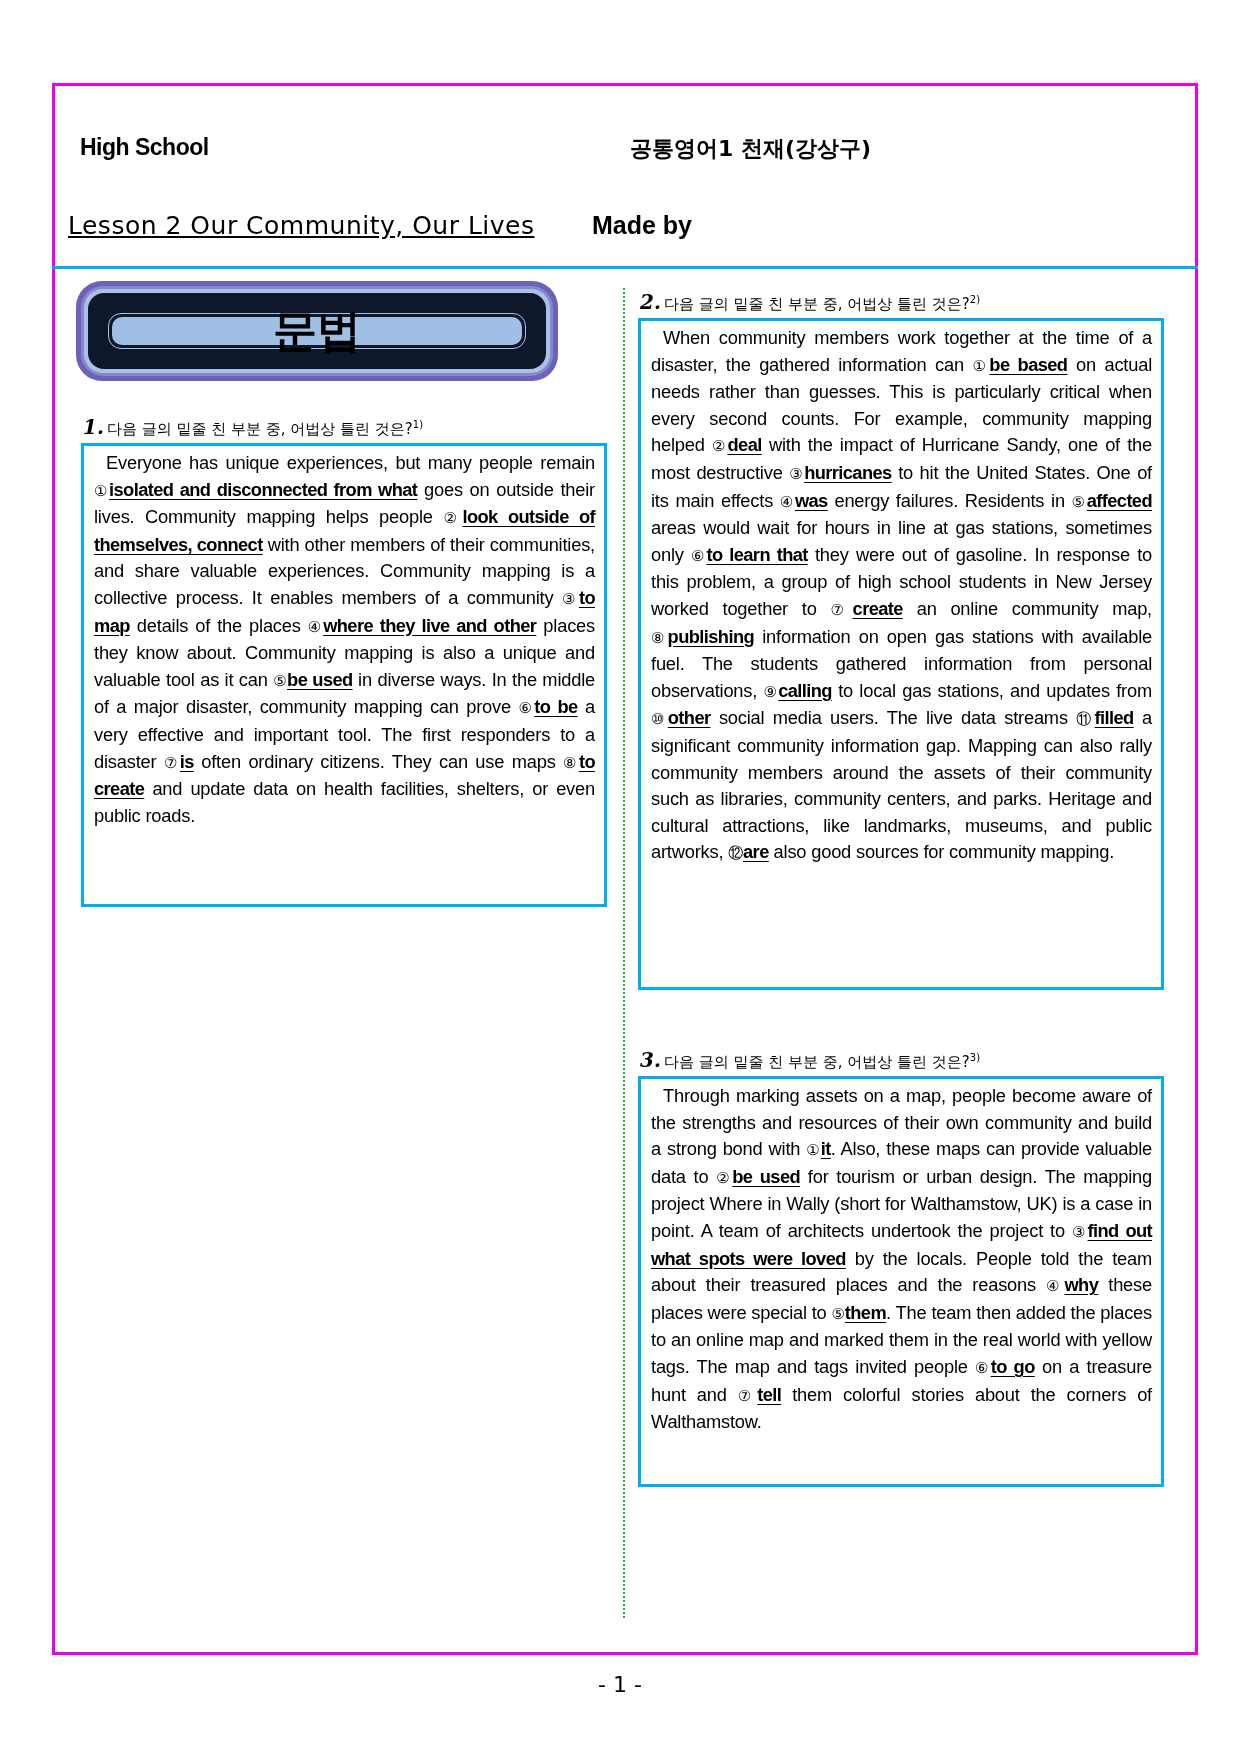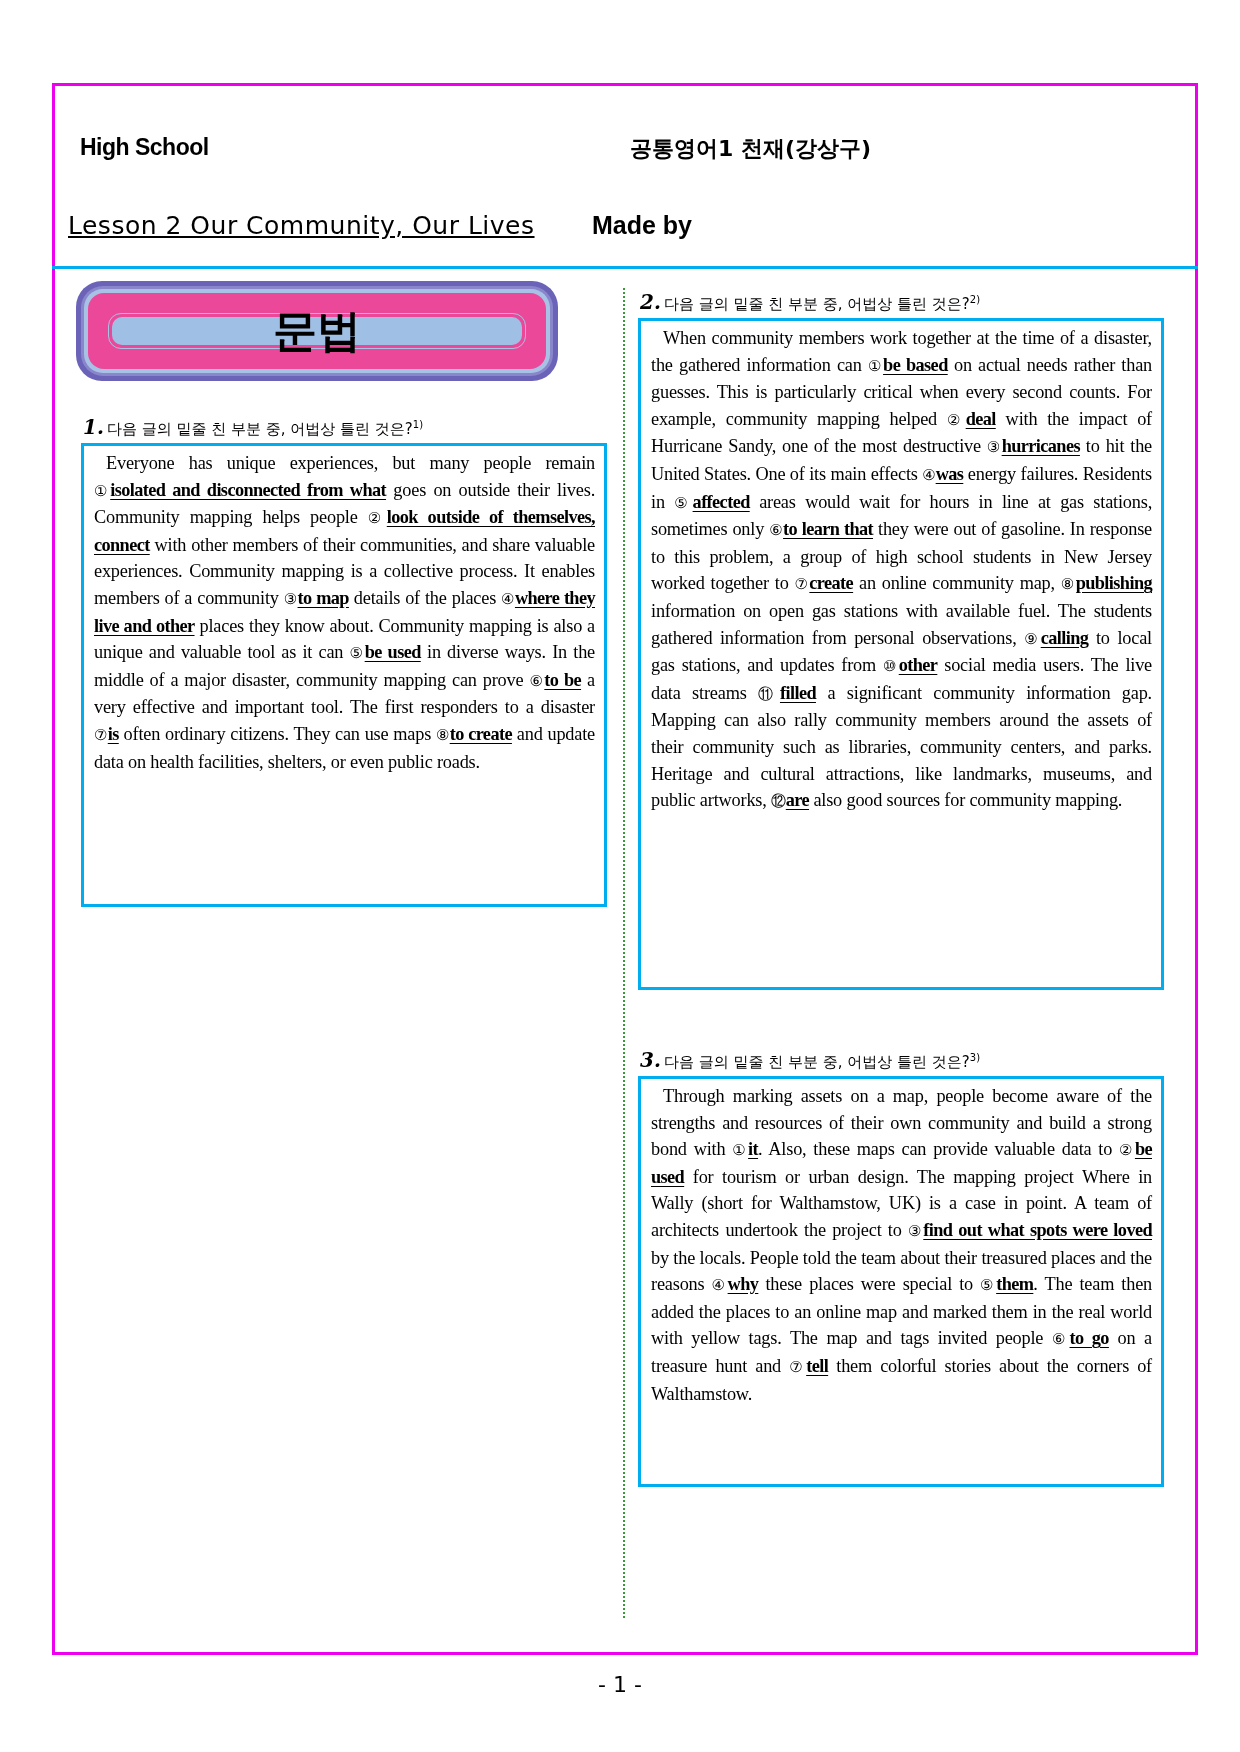--- a/index.html
+++ b/index.html
@@ -14,30 +14,30 @@
                 font-family: "DejaVu Sans", sans-serif; letter-spacing: 0.5px; text-decoration: underline; }
   .hdr-made { position: absolute; left: 592px; top: 211px; font-size: 25px; font-weight: bold;
               font-family: "Liberation Sans", sans-serif; text-align: right; }
   .sep { position: absolute; left: 52px; top: 266px; width: 1146px; height: 3px; background: #00aeef; }
   .divider { position: absolute; left: 623px; top: 288px; height: 1330px; width: 0;
              border-left: 2px dotted #3a9a3a; }
   .banner { position: absolute; left: 76px; top: 281px; width: 482px; height: 100px;
             border-radius: 26px; background: #6a63b8; box-sizing: border-box; padding: 5px; }
   .banner .r2 { width: 100%; height: 100%; border-radius: 22px; background: #8a86cc; padding: 3px; box-sizing: border-box; }
   .banner .r3 { width: 100%; height: 100%; border-radius: 19px; background: #a8c2e6; padding: 4px; box-sizing: border-box; }
-  .banner .r4 { width: 100%; height: 100%; border-radius: 16px; background: #ec4899; padding: 20px; box-sizing: border-box; }
+  .banner .r4 { width: 100%; height: 100%; border-radius: 16px; background: #0f172a; padding: 20px; box-sizing: border-box; }
   .banner .r5 { width: 100%; height: 100%; border-radius: 13px; border: 1px solid #a8c2e6; padding: 3px; box-sizing: border-box; }
   .banner .inner { width: 100%; height: 100%; border-radius: 10px; background: #a0bfe4;
                    display: flex; align-items: center; justify-content: center;
                    font-size: 44px; font-weight: bold; color: #000; }
   .qtitle { position: absolute; font-size: 15px; }
   .qtitle .num { font-family: "DejaVu Serif", serif; font-style: italic; font-weight: bold; font-size: 20px; margin-right: 3px; }
   .qtitle sup { font-size: 10px; }
   .box { position: absolute; border: 3px solid #00aeef; box-sizing: border-box;
-         padding: 4px 9px 6px 10px; font-family: Liberation Serif, serif; font-size: 18.3px;
+         padding: 4px 9px 6px 10px; font-family: Liberation Sans, sans-serif; font-size: 18.3px;
          line-height: 26.6px; text-align: justify; letter-spacing: -0.2px; }
   .box .indent { display: inline-block; width: 12px; }
   .u { font-weight: bold; text-decoration: underline; text-underline-offset: 3px; letter-spacing: -0.6px; }
   .mk { font-size: 15px; }
   .pnum { position: absolute; left: 0; width: 1240px; top: 1672px; text-align: center; font-size: 22px; }
 </style>
 </head>
 <body>
 
 <div class="frame"></div>

